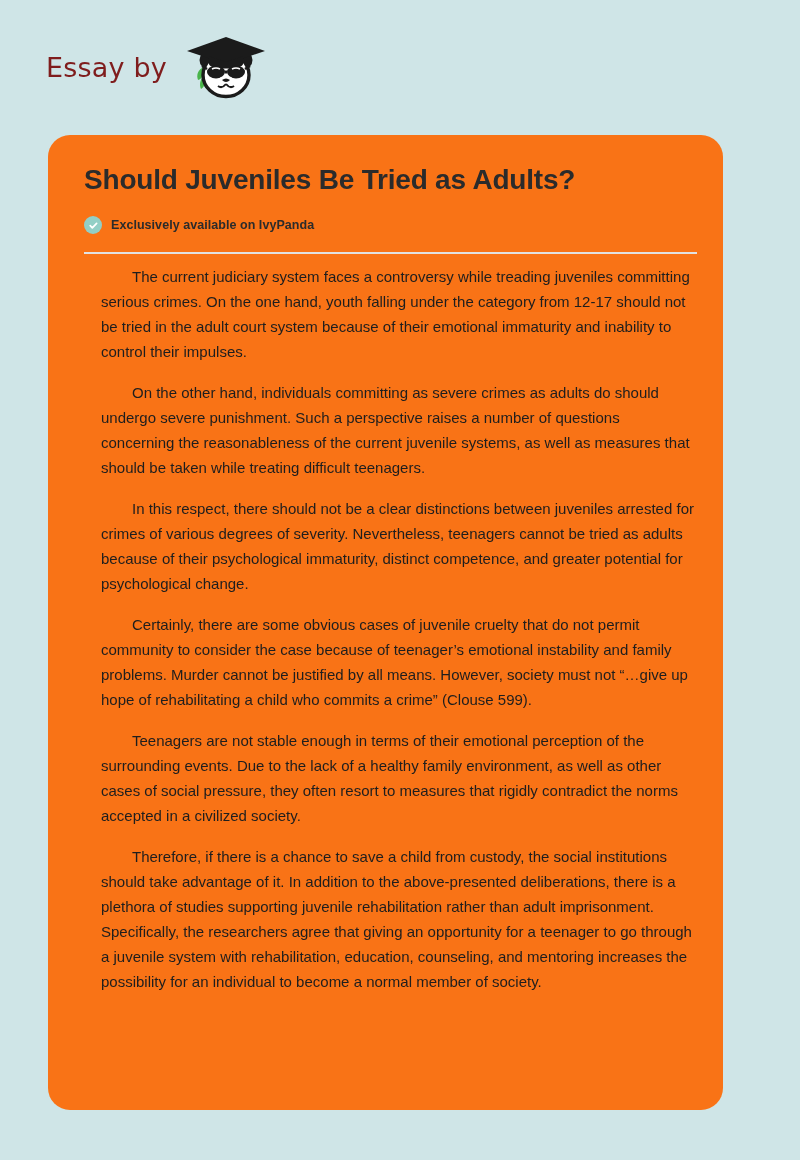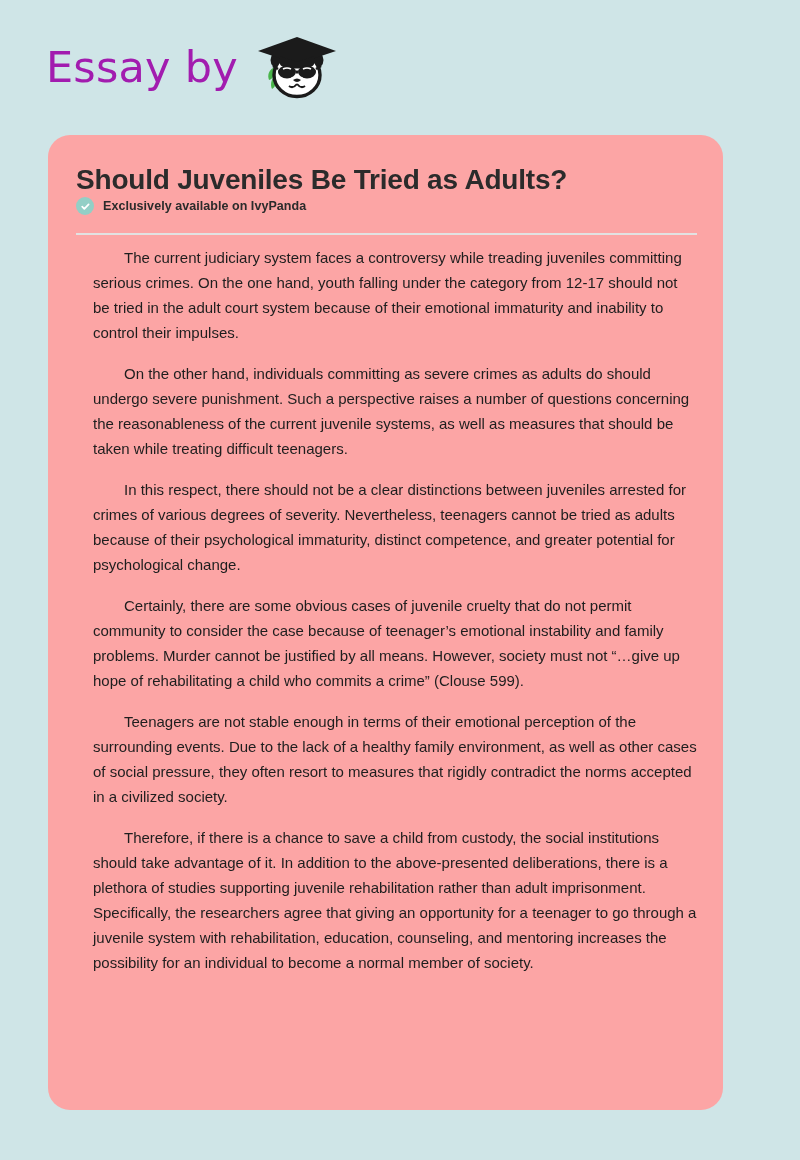--- a/index.html
+++ b/index.html
@@ -22,23 +22,23 @@
     padding-left: 46px;
     box-sizing: border-box;
   }
   .brand-lockup {
     display: flex;
     align-items: center;
     gap: 14px;
   }
   .essay-by {
     font-family: "DejaVu Sans", sans-serif;
-    font-size: 43px;
+    font-size: 27px;
     font-weight: 400;
-    color: #a21caf;
+    color: #7f1d1d;
     letter-spacing: 0.2px;
     line-height: 1;
   }
   .logo-mark {
     width: 86px;
     height: 70px;
     display: block;
   }
   .brand-word {
     font-family: "Liberation Serif", "DejaVu Serif", serif;
@@ -56,40 +56,41 @@
     font-weight: 700;
   }
 
   
   .doc-card {
     position: absolute;
     left: 48px;
     top: 135px;
     width: 675px;
     height: 975px;
-    background: #fca5a5;
+    background: #f97316;
     border-radius: 22px;
     box-sizing: border-box;
-    padding: 27px 26px 0 28px;
+    padding: 27px 26px 0 36px;
     overflow: hidden;
   }
   .doc-title {
     font-family: "Liberation Sans", sans-serif;
     font-size: 28px;
     font-weight: 700;
     color: #2b2b2b;
     margin: 0 0 0 0;
     line-height: 1.25;
     letter-spacing: -0.2px;
   }
 
   .avail-row {
     display: flex;
     align-items: center;
     gap: 9px;
+    margin-top: 19px;
   }
   .check-badge {
     width: 18px;
     height: 18px;
     border-radius: 50%;
     background: #93cfc6;
     display: flex;
     align-items: center;
     justify-content: center;
     flex: 0 0 auto;

